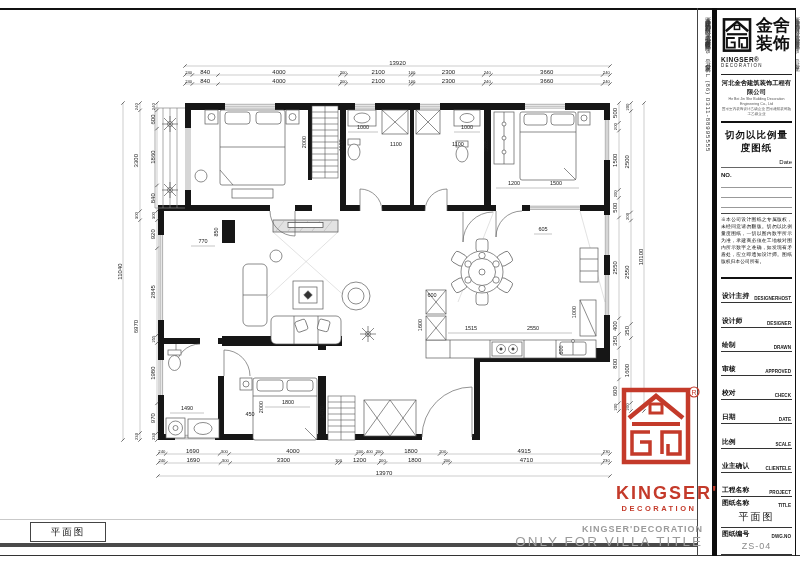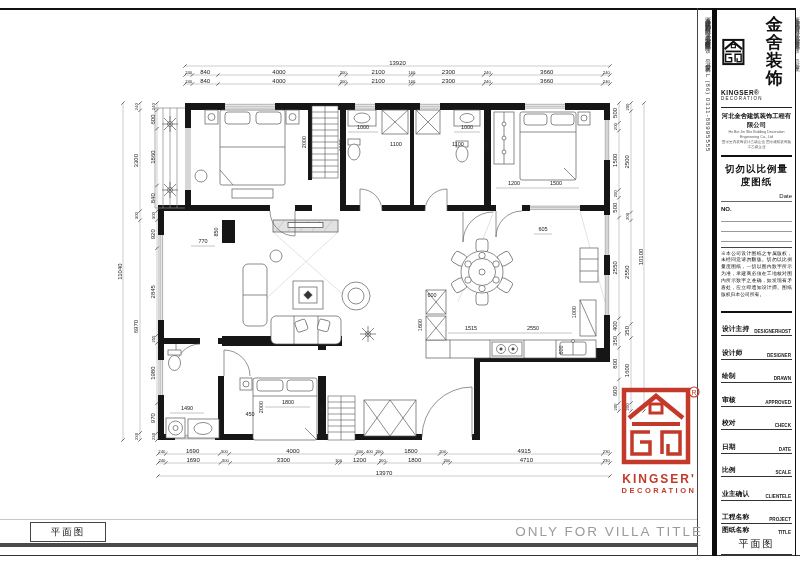--- a/index.html
+++ b/index.html
@@ -24,26 +24,26 @@
                   display:flex;align-items:center;justify-content:center;font-size:9.5px;
                   letter-spacing:2px;z-index:5;background:#fff;}
   
   .wm-cn{left:426px;top:490px;font-family:"DejaVu Serif",serif;font-weight:bold;
          font-size:24px;letter-spacing:2px;color:#1a1a1a;white-space:nowrap;z-index:40;}
   .wm-en{left:400px;top:524px;width:303px;text-align:right;z-index:40;color:#9b9b9b;}
   .wm-en .l1{font-size:9px;font-weight:bold;letter-spacing:1px;}
   .wm-en .l2{font-size:13.5px;letter-spacing:2px;}
   
   .red-logo{left:616px;top:384px;width:86px;height:114px;z-index:30;text-align:center;color:#c43a2a;}
-  .red-logo .k1{font-size:12px;font-weight:bold;letter-spacing:2px;margin-top:0;}
+  .red-logo .k1{font-size:18px;font-weight:bold;letter-spacing:2px;margin-top:11px;}
   .red-logo .k2{font-size:7.5px;font-weight:bold;letter-spacing:2.5px;}
   
   .tb{left:718px;top:10px;width:77px;height:545px;z-index:20;background:#fff;
       display:flex;flex-direction:column;padding:0 3px;box-sizing:border-box;}
-  .tb-logo{display:flex;align-items:center;gap:20px;padding-top:6px;}
+  .tb-logo{display:flex;align-items:center;gap:3px;padding-top:6px;}
   .tb-brand{font-weight:bold;font-size:17px;line-height:1.05;font-family:"DejaVu Sans",sans-serif;}
   .tb-ken{font-size:6.5px;font-weight:bold;letter-spacing:.5px;margin-top:2px;}
   .tb-ken2{font-size:4.5px;letter-spacing:1.2px;color:#222;}
   .tb-company{font-size:6.3px;font-weight:bold;text-align:center;margin-top:6px;border-top:1px solid #222;padding-top:4px;}
   .tb-tiny{font-size:3.6px;color:#555;text-align:center;line-height:1.4;}
   .tb-title{font-size:9.5px;font-weight:bold;text-align:center;padding:6px 0 4px 0;
             border-top:2px solid #111;margin-top:4px;letter-spacing:1px;}
   .tb-date{font-size:6px;text-align:right;border-bottom:1px solid #666;padding-bottom:2px;}
   .tb-no{font-size:6px;font-weight:bold;margin-top:4px;}
   .tb-noline{height:9px;border-bottom:1px solid #999;}
@@ -584,20 +584,21 @@
         <path d="M46,70 V48 H64 V70 H52 V60" stroke-width="3.5"></path>
       </g>
       <circle cx="78" cy="8" r="5" fill="none" stroke="#c43a2a" stroke-width="1.2"></circle>
       <text x="78" y="11" font-size="7" text-anchor="middle" fill="#c43a2a">R</text>
     </svg>
     <div class="k1">KINGSER'</div>
     <div class="k2">DECORATION</div>
   </div>
 
   <div class="abs wm-en">
+    <div class="l1">KINGSER'DECORATION</div>
     <div class="l2">ONLY FOR VILLA TITLE</div>
   </div>
 
   <div class="abs tb">
     <div class="tb-logo">
       <svg width="32" height="38" viewBox="0 0 86 96">
         <g stroke="#111" fill="none">
           <rect x="8" y="6" width="70" height="84" stroke-width="7"></rect>
           <path d="M13,38 L43,12 L73,38" stroke-width="7"></path>
           <rect x="36" y="22" width="14" height="11" stroke-width="4"></rect>
@@ -678,16 +679,23 @@
             <span class="tb-en">PROJECT</span>
           </div>
         </div>
         <div class="tb-field">
           <div class="tb-field-top">
             <span class="tb-cn">图纸名称</span>
             <span class="tb-en">TITLE</span>
           </div>
           <div class="tb-val">平面图</div>
         </div>
+        <div class="tb-field">
+          <div class="tb-field-top">
+            <span class="tb-cn">图纸编号</span>
+            <span class="tb-en">DWG.NO</span>
+          </div>
+          <div class="tb-val gray">ZS-04</div>
+        </div>
       </div>
   </div>
 
 </div>
 
 </body></html>

